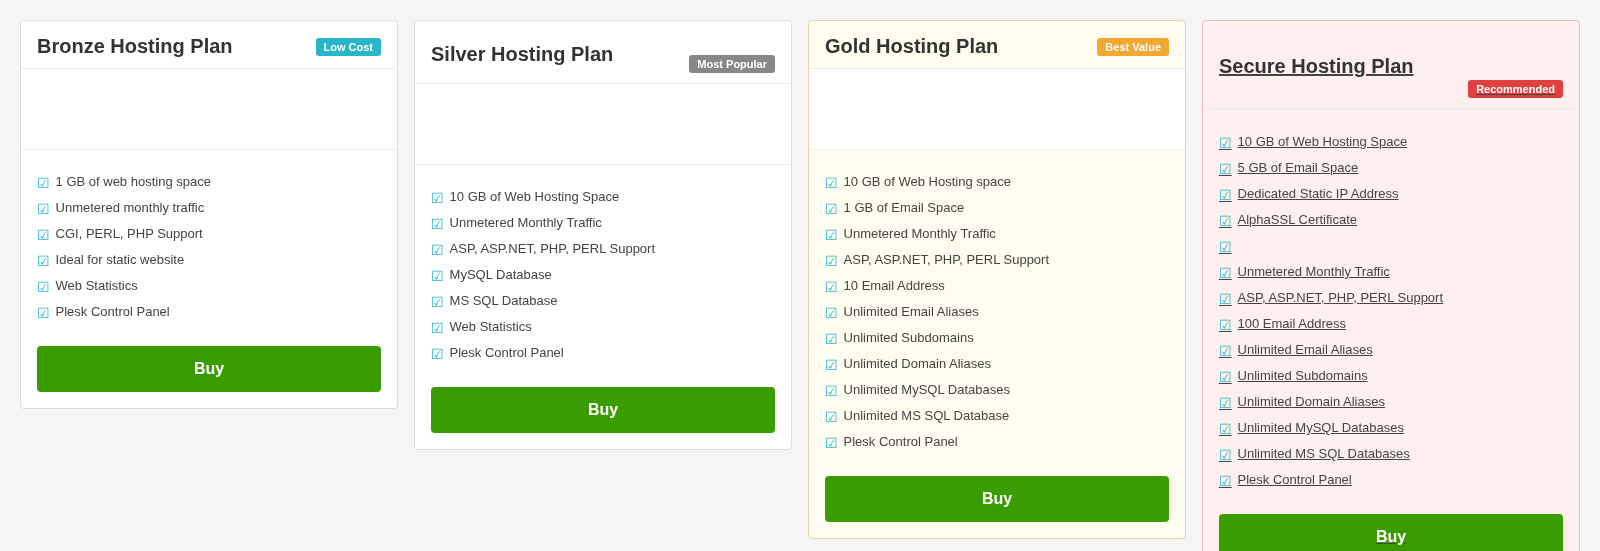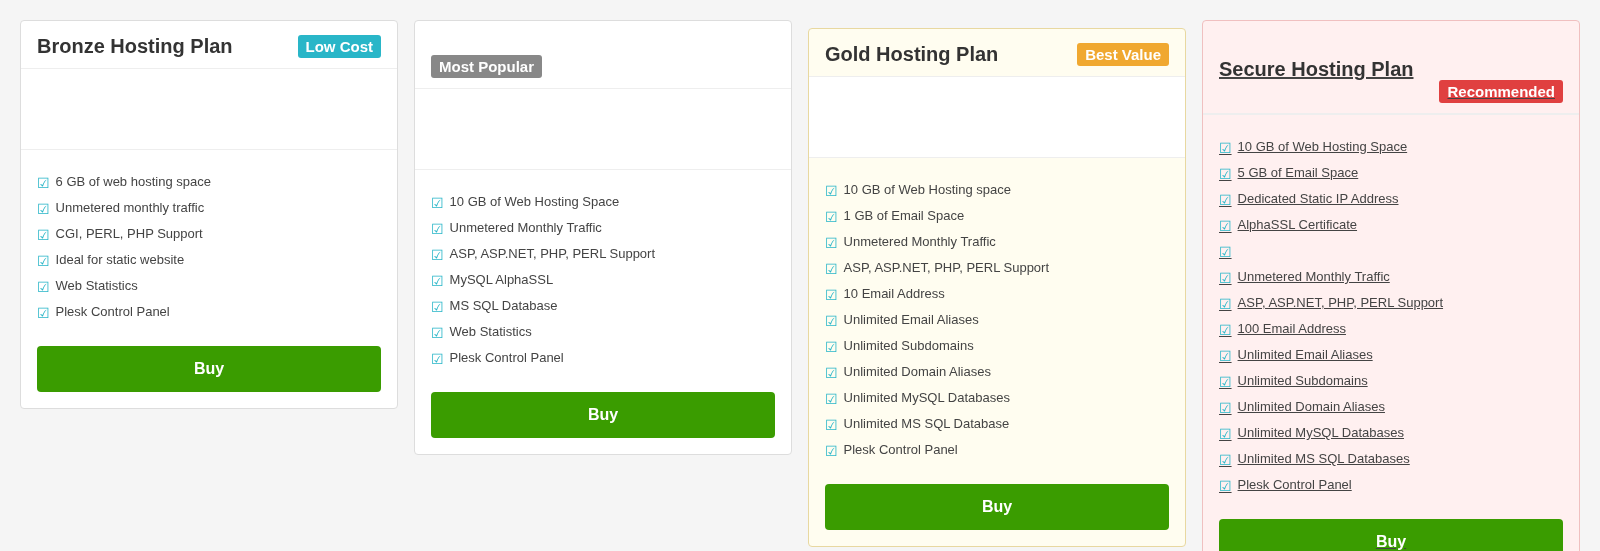--- a/index.html
+++ b/index.html
@@ -19,41 +19,40 @@
     .plan-card {
       background: #fff;
       border: 1px solid #ddd;
       border-radius: 4px;
       width: 434px;
       overflow: hidden;
     }
     .plan-card.gold {
       background: #fffdf0;
       border-color: #e8d8a0;
-      margin-top: 8px;
     }
     .plan-card.secure {
       background: #fff0f0;
       border-color: #f0c0c0;
       text-decoration: underline;
     }
     .plan-header {
       display: flex;
       align-items: center;
       justify-content: space-between;
       padding: 14px 16px 10px 16px;
       border-bottom: 1px solid #eee;
     }
     .plan-title {
       font-size: 20px;
       font-weight: bold;
       color: #333;
     }
     .plan-badge {
-      font-size: 15px;
+      font-size: 11px;
       font-weight: bold;
       color: #fff;
       padding: 3px 8px;
       border-radius: 3px;
       white-space: nowrap;
     }
     .badge-low-cost { background: #29b6c8; }
     .badge-most-popular { background: #888; margin-top: 20px; }
     .badge-best-value { background: #f0a830; }
     .badge-recommended { background: #e04040; margin-top: 45px; }
@@ -105,21 +104,21 @@
 <div class="plan-card ">
       <div class="plan-header">
         <span class="plan-title">Bronze Hosting Plan</span>
         <span class="plan-badge badge-low-cost">Low Cost</span>
       </div>
       <div class="plan-image-area"></div>
       <hr class="plan-divider">
       <ul class="plan-features">
         <li>
           <span class="check-icon">☑</span>
-          <span>6 GB of web hosting space</span>
+          <span>1 GB of web hosting space</span>
         </li>
         <li>
           <span class="check-icon">☑</span>
           <span>Unmetered monthly traffic</span>
         </li>
         <li>
           <span class="check-icon">☑</span>
           <span>CGI, PERL, PHP Support</span>
         </li>
         <li>
@@ -132,40 +131,41 @@
         </li>
         <li>
           <span class="check-icon">☑</span>
           <span>Plesk Control Panel</span>
         </li>
       </ul>
       <button class="buy-btn">Buy</button>
     </div>
     <div class="plan-card ">
       <div class="plan-header">
+        <span class="plan-title">Silver Hosting Plan</span>
         <span class="plan-badge badge-most-popular">Most Popular</span>
       </div>
       <div class="plan-image-area"></div>
       <hr class="plan-divider">
       <ul class="plan-features">
         <li>
           <span class="check-icon">☑</span>
           <span>10 GB of Web Hosting Space</span>
         </li>
         <li>
           <span class="check-icon">☑</span>
           <span>Unmetered Monthly Traffic</span>
         </li>
         <li>
           <span class="check-icon">☑</span>
           <span>ASP, ASP.NET, PHP, PERL Support</span>
         </li>
         <li>
           <span class="check-icon">☑</span>
-          <span>MySQL AlphaSSL</span>
+          <span>MySQL Database</span>
         </li>
         <li>
           <span class="check-icon">☑</span>
           <span>MS SQL Database</span>
         </li>
         <li>
           <span class="check-icon">☑</span>
           <span>Web Statistics</span>
         </li>
         <li>

